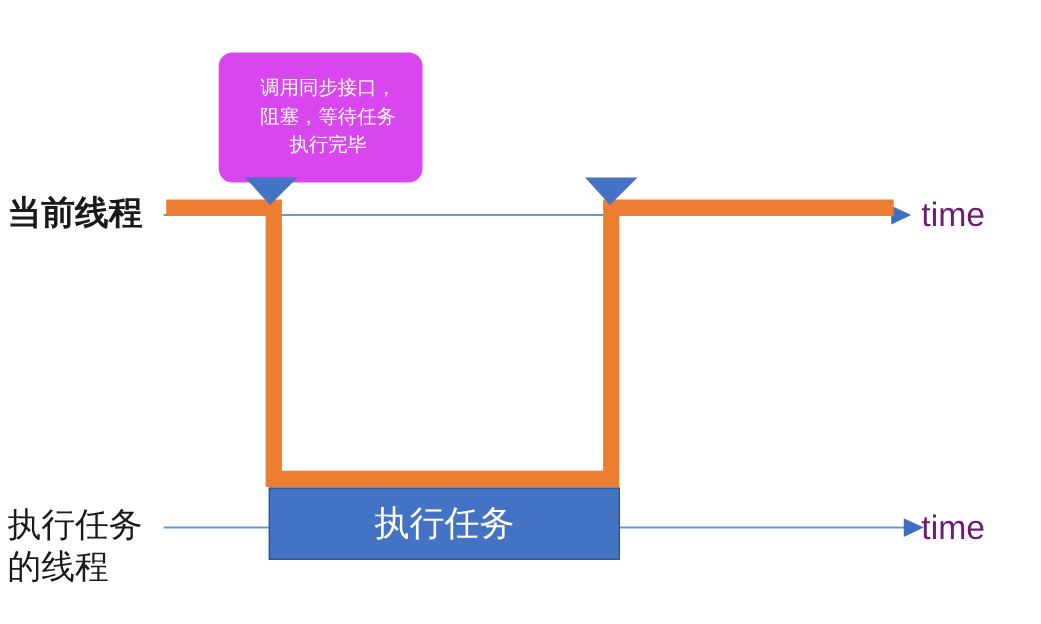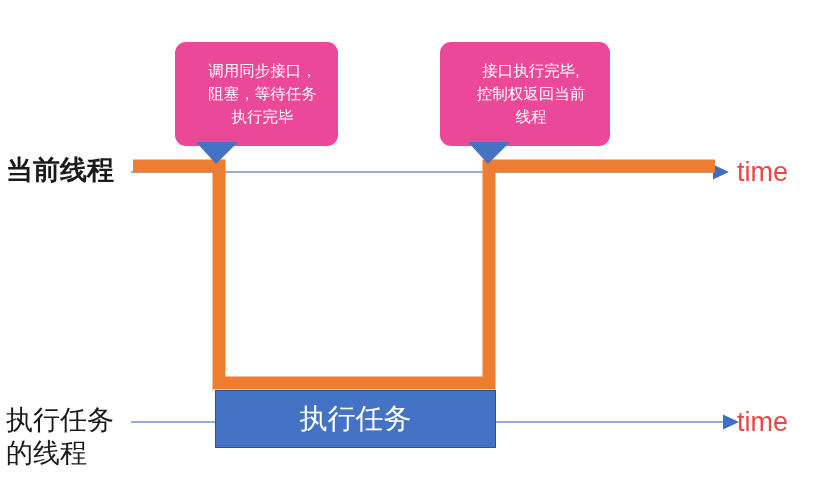--- a/index.html
+++ b/index.html
@@ -38,37 +38,37 @@
     left: 6px;
     top: 154px;
     font-weight: bold;
   }
   #worker-thread-label {
     left: 6px;
     top: 404px;
   }
   .time-label {
     position: absolute;
-    color: #ef4444;
+    color: #701a75;
     font-size: 27px;
     line-height: 30px;
     white-space: pre;
   }
   #time-label-top {
     left: 737px;
     top: 157px;
   }
   #time-label-bottom {
     left: 737px;
     top: 407px;
   }
   .callout {
     position: absolute;
     box-sizing: border-box;
-    background: #ec4899;
+    background: #d946ef;
     border-radius: 11px;
     color: #ffffff;
     font-size: 15.5px;
     line-height: 23px;
     text-align: center;
     display: flex;
     align-items: center;
     justify-content: center;
     white-space: pre-line;
     padding: 2px 8px 4px 20px;
@@ -132,22 +132,19 @@
 
   <div class="time-label" id="time-label-bottom">time</div>
 
   <div class="callout" id="callout-sync-call">调用同步接口，
 阻塞，等待任务
 执行完毕</div>
   <svg class="svg-layer" style="z-index:3;" viewBox="0 0 833 499" xmlns="http://www.w3.org/2000/svg">
     <polygon points="196,142 238,142 216,164" fill="#4472C4"></polygon>
   </svg>
 
-  <div class="callout" id="callout-return-control">接口执行完毕,
-控制权返回当前
-线程</div>
   <svg class="svg-layer" style="z-index:3;" viewBox="0 0 833 499" xmlns="http://www.w3.org/2000/svg">
     <polygon points="468,142 510,142 488,164" fill="#4472C4"></polygon>
   </svg>
 
   <div class="task-box" id="task-exec-box">执行任务</div>
 
 </div>
 
 </body></html>

